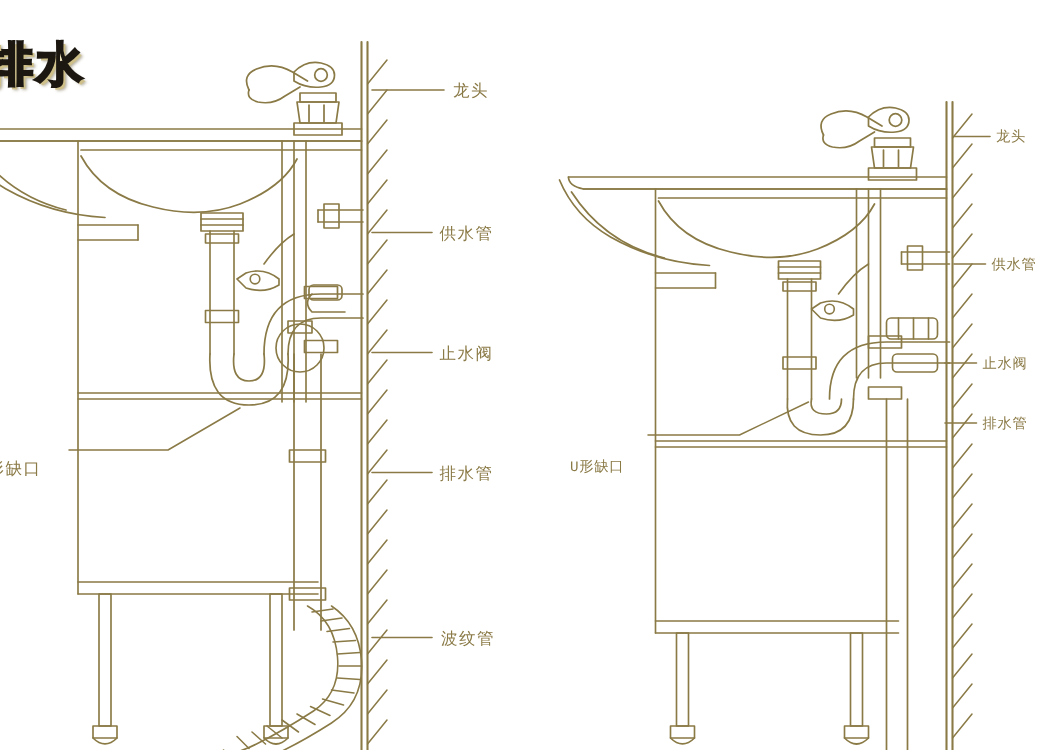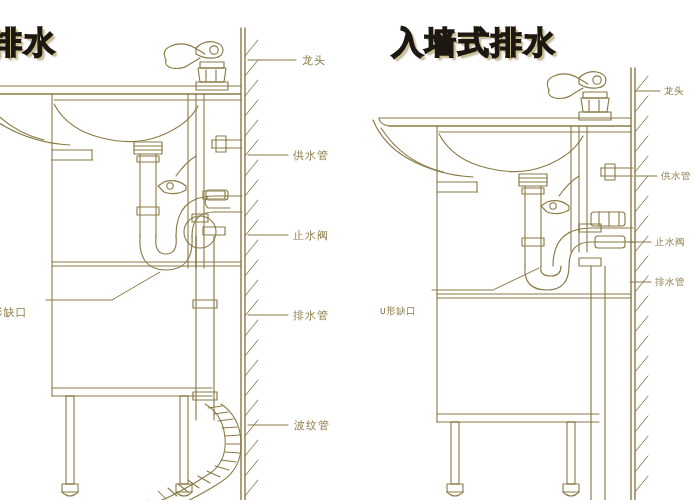--- a/index.html
+++ b/index.html
@@ -321,21 +321,20 @@
       <g stroke-width="1.1">
         <line x1="293" y1="91" x2="317" y2="91"></line>
         <line x1="293" y1="176" x2="314" y2="176"></line>
         <line x1="287" y1="242" x2="308" y2="242"></line>
         <line x1="287" y1="282" x2="308" y2="282"></line>
       </g>
     </g>
   </svg>
 
   <div class="title" id="title-left">地排水</div>
-  <div class="title" id="title-right">入墙式排水</div>
 
   <div class="lbl" style="left:302px;top:53px;">龙头</div>
   <div class="lbl" style="left:293px;top:148px;">供水管</div>
   <div class="lbl" style="left:293px;top:228px;">止水阀</div>
   <div class="lbl" style="left:293px;top:308px;">排水管</div>
   <div class="lbl" style="left:294px;top:418px;">波纹管</div>
   <div class="lbl" style="left:-16px;top:305px;">U形缺口</div>
 
   <div class="lbl sm" style="left:664px;top:85px;">龙头</div>
   <div class="lbl sm" style="left:661px;top:170px;">供水管</div>

